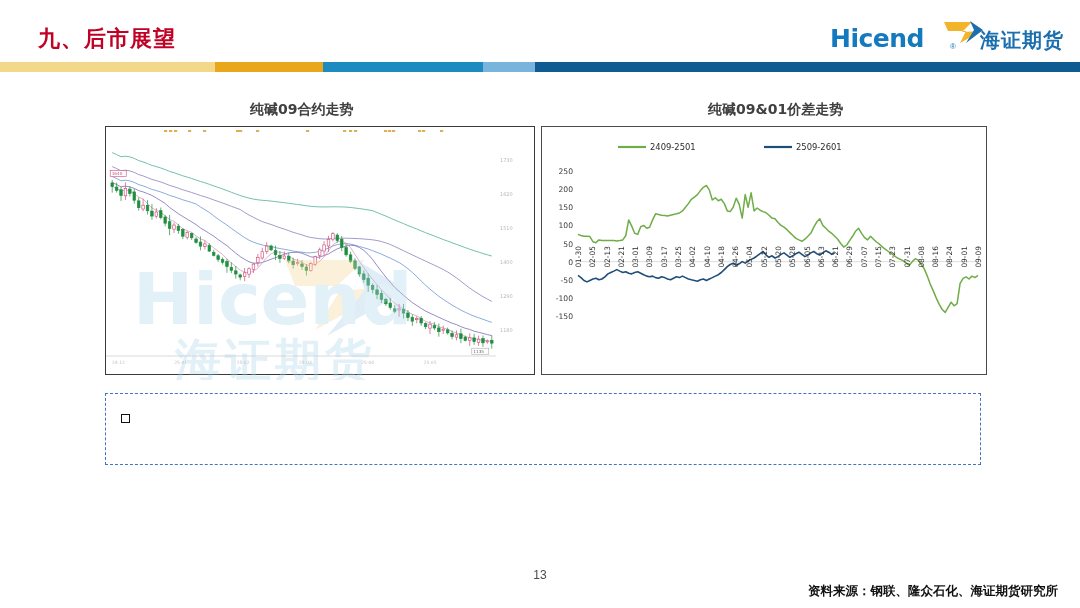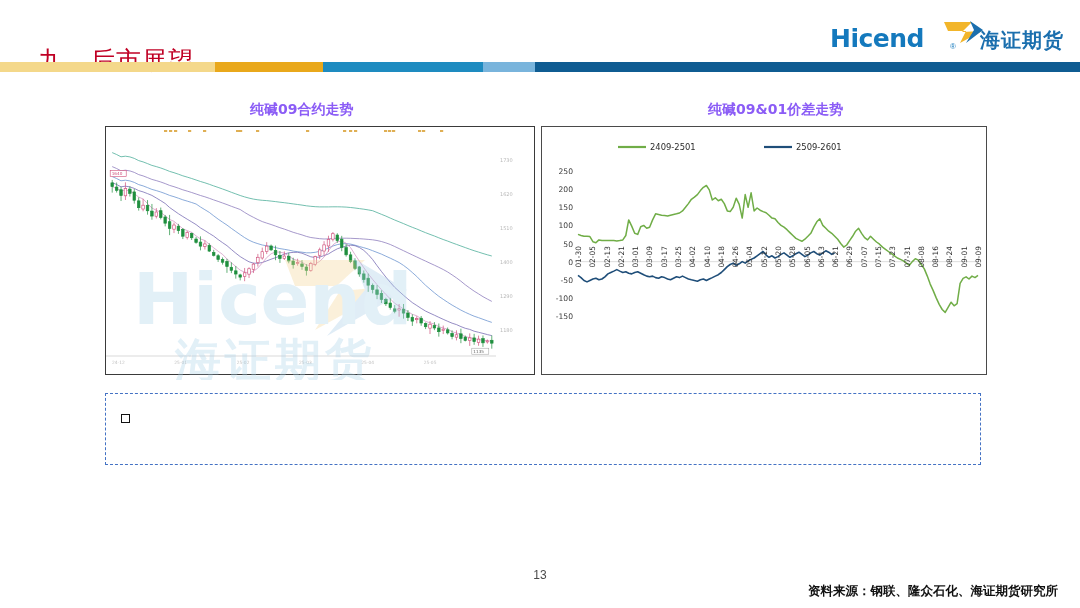--- a/index.html
+++ b/index.html
@@ -4,23 +4,23 @@
 <style>
   html,body{margin:0;padding:0;}
   body{
     width:1080px;height:608px;background:#ffffff;
     font-family:"Liberation Sans","DejaVu Sans",sans-serif;
     overflow:hidden;position:relative;
   }
   
   #slide-header{position:absolute;left:0;top:0;width:1080px;height:70px;}
   #header-title{
-    position:absolute;left:38px;top:44px;
+    position:absolute;left:38px;top:24px;
     font-family:"DejaVu Serif","Liberation Serif",serif;
-    font-size:25px;font-weight:normal;color:#c00024;letter-spacing:1px;
+    font-size:22px;font-weight:bold;color:#c00024;letter-spacing:1px;
     white-space:nowrap;
   }
   #brand-logo{position:absolute;right:18px;top:22px;height:36px;display:flex;align-items:center;}
   #brand-mark{position:relative;width:232px;height:34px;}
   #brand-en{
     position:absolute;left:0;top:1px;
     font-family:"DejaVu Sans","Liberation Sans",sans-serif;
     font-size:25px;font-weight:bold;color:#1479bd;letter-spacing:-0.5px;
   }
   #brand-reg{position:absolute;left:120px;top:19px;font-size:8px;color:#1479bd;}
@@ -29,21 +29,21 @@
     position:absolute;left:150px;top:4px;
     font-family:"DejaVu Sans","Liberation Sans",sans-serif;
     font-size:20px;font-weight:bold;color:#1b6fae;letter-spacing:1px;white-space:nowrap;
   }
   
   #header-rule{position:absolute;left:0;top:62px;width:1080px;height:10px;display:flex;}
   #header-rule span{display:block;height:100%;}
   
   .chart-title{
     position:absolute;font-family:"DejaVu Sans","Liberation Sans",sans-serif;
-    font-size:14px;font-weight:bold;color:#8b5cf6;white-space:nowrap;
+    font-size:14px;font-weight:bold;color:#404040;white-space:nowrap;
   }
   #chart-title-left{left:250px;top:101px;}
   #chart-title-right{left:708px;top:101px;}
   
   .chart-panel{position:absolute;background:#ffffff;text-align:center;}
   #chart-left{left:105px;top:126px;width:428px;height:247px;border:1px solid #3a3a3a;}
   #chart-right{left:541px;top:126px;width:444px;height:247px;border:1px solid #4a4a4a;}
   .chart-svg{display:block;width:100%;height:100%;}
   
   #watermark{

